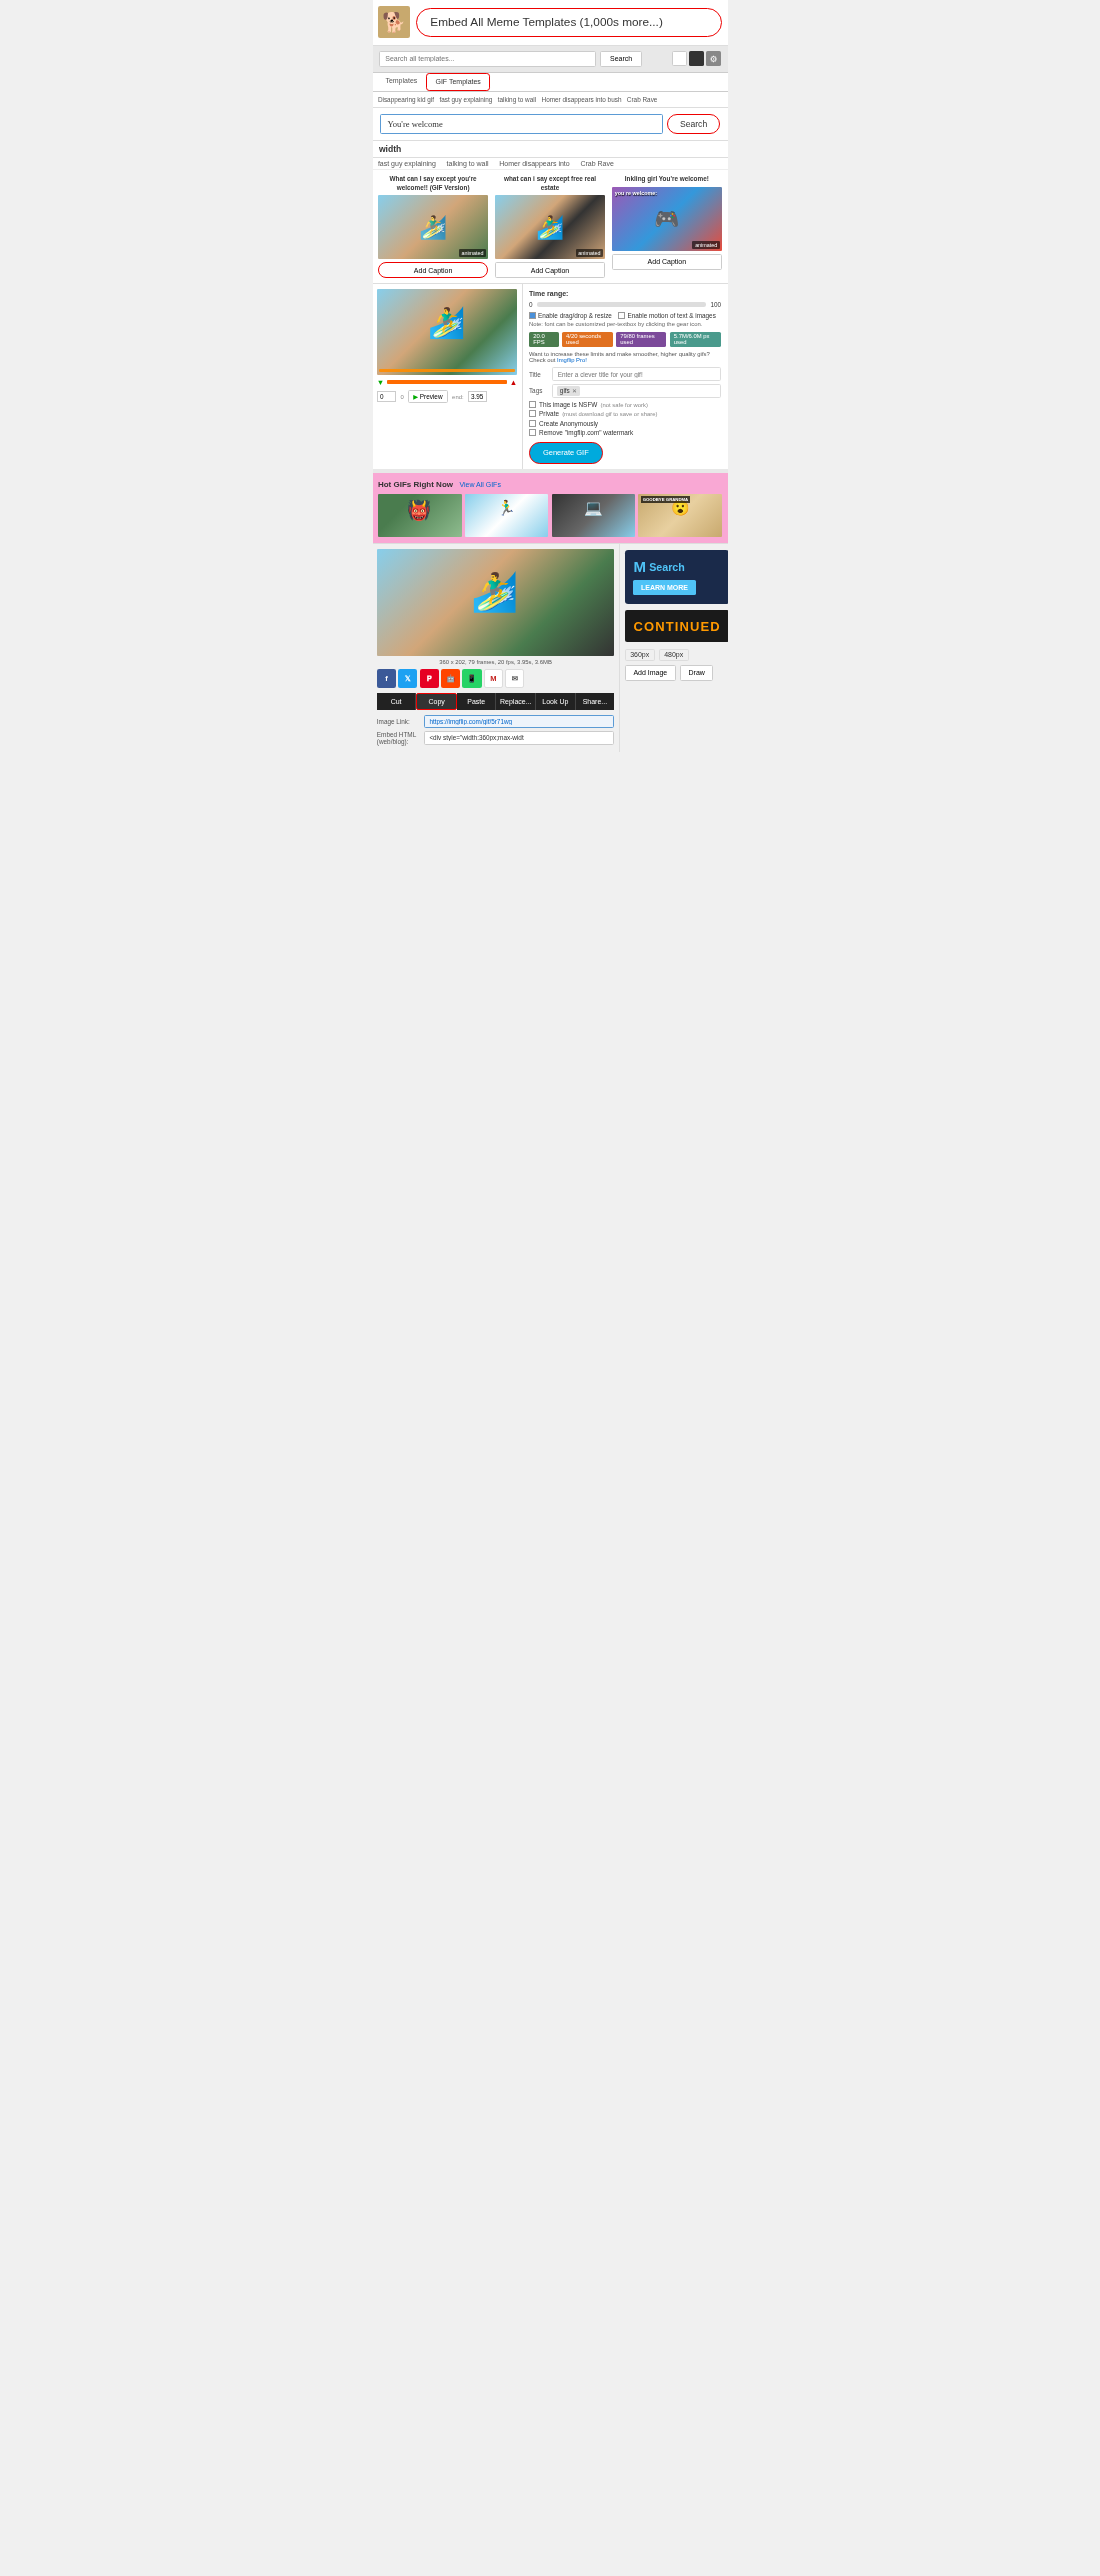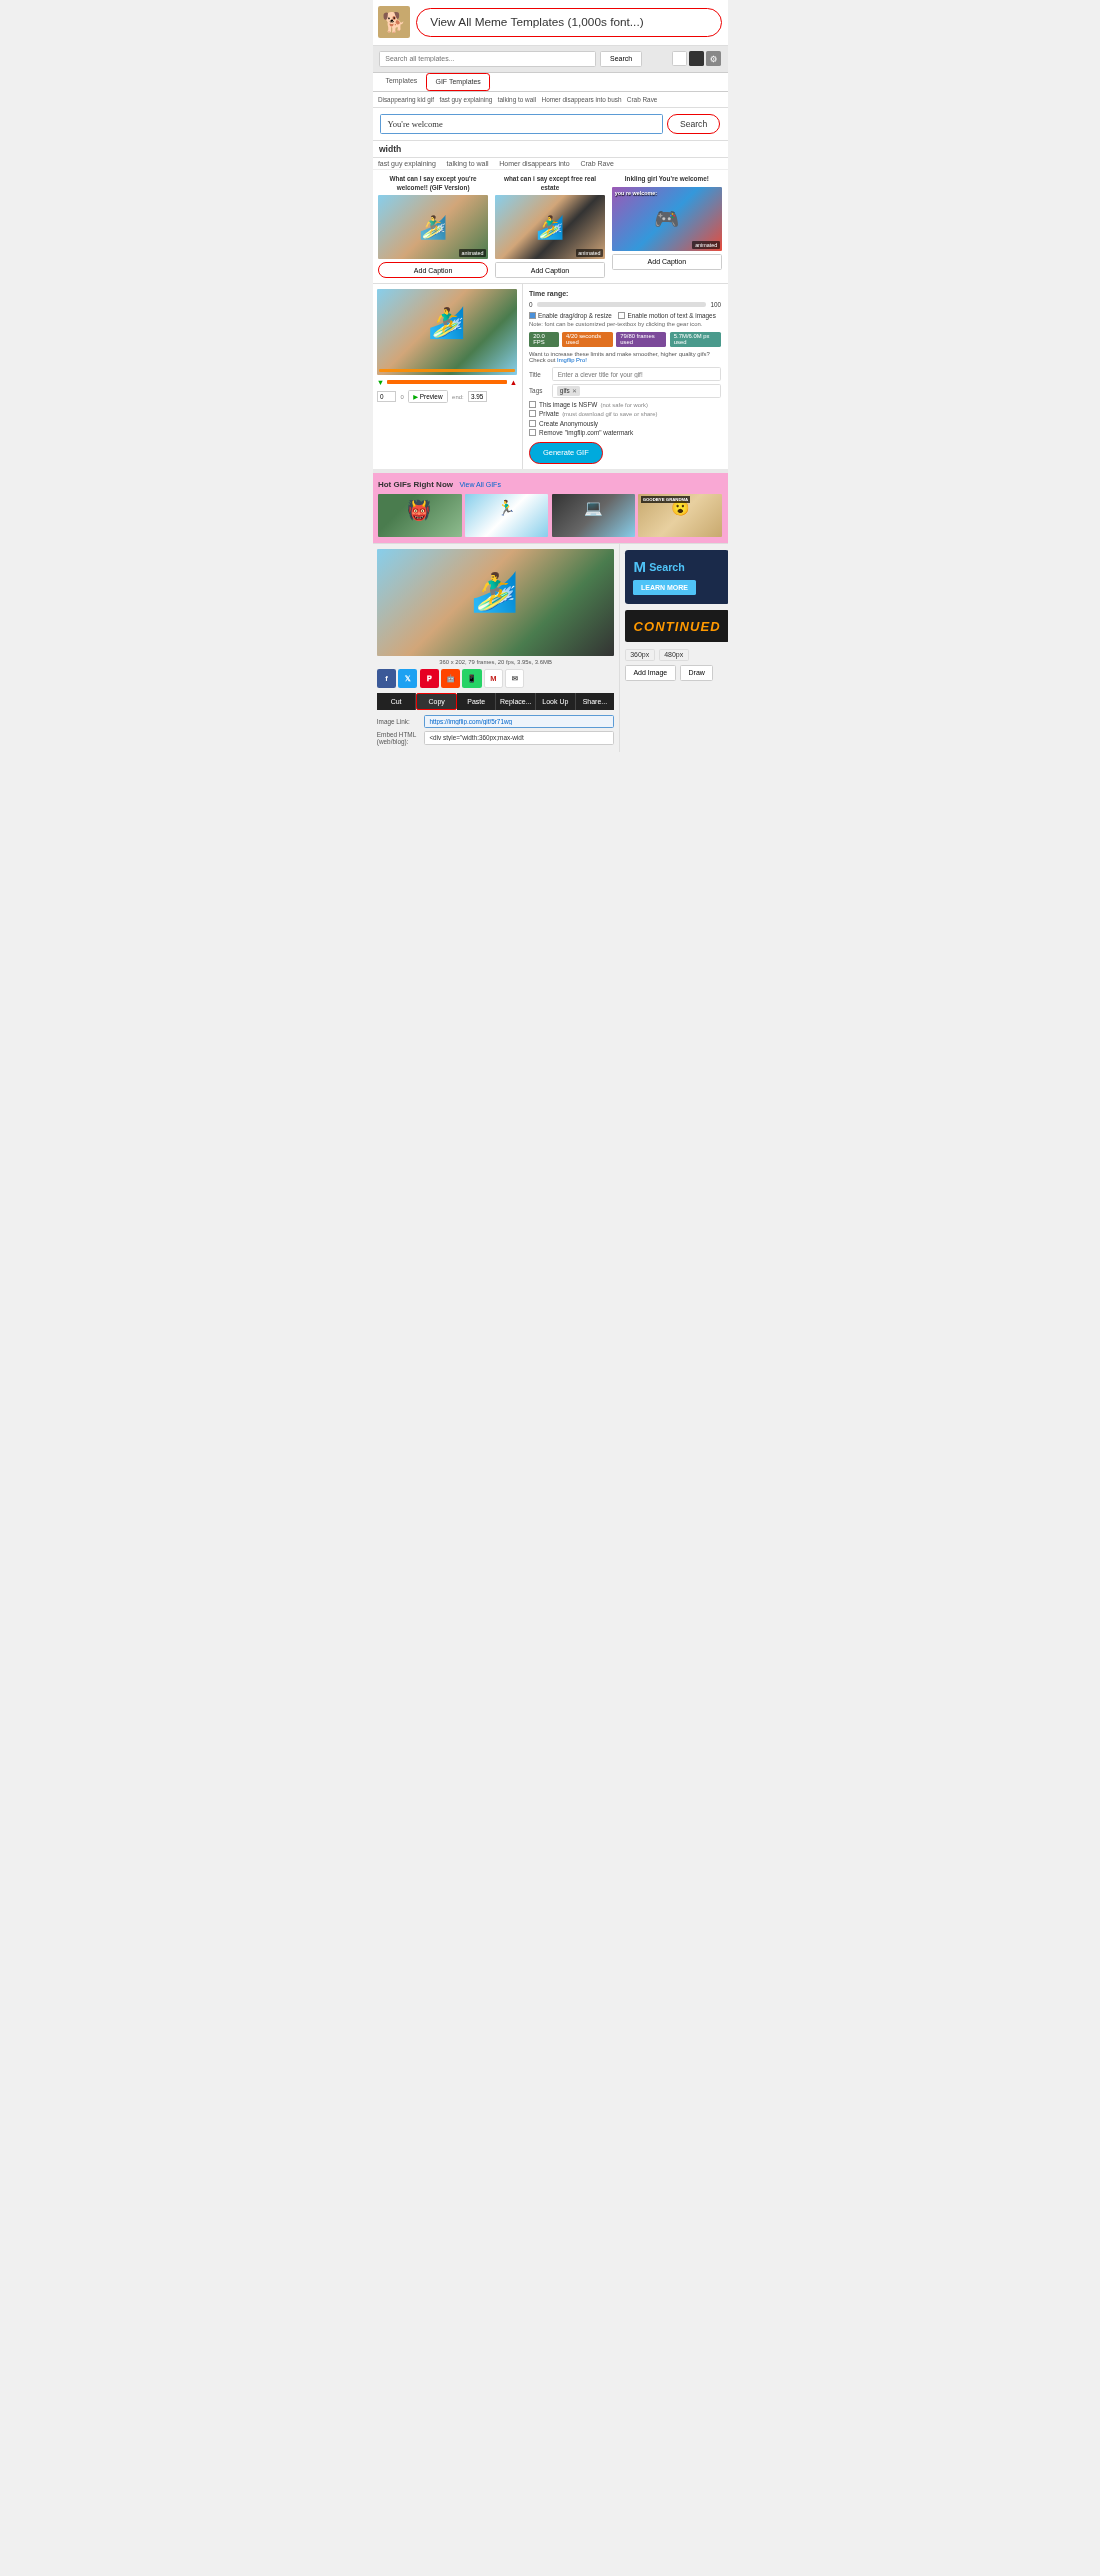--- a/index.html
+++ b/index.html
@@ -660,21 +660,20 @@
     }
     .continued-section {
       background: #1a1a1a;
       padding: 8.6px;
       border-radius: 2.1px;
     }
     .continued-text {
       color: #ff9900;
       font-size: 13px;
       font-weight: 900;
-      font-style: italic;
       letter-spacing: 1.1px;
     }
     .size-display {
       display: flex;
       align-items: center;
       gap: 4.3px;
       font-size: 7px;
       margin-bottom: 4.3px;
     }
     .size-val {
@@ -702,21 +701,21 @@
     }
   </style>
 </head>
 <body>
 
 <div class="banner-section">
   <div class="doge-img">
     <span class="doge-emoji">🐕</span>
   </div>
   <div class="banner-text-box">
-    <span>View All Meme Templates (1,000s font...)</span>
+    <span>Embed All Meme Templates (1,000s more...)</span>
   </div>
 </div>
 
 <div class="search-section">
   <input class="search-input" type="text" placeholder="Search all templates..." style="">
   <button class="search-btn-top">
     <span>Search</span>
   </button>
   <div style="width:21.5px"></div>
   <div style="display:flex;gap:2.1px;margin-left:auto;">

